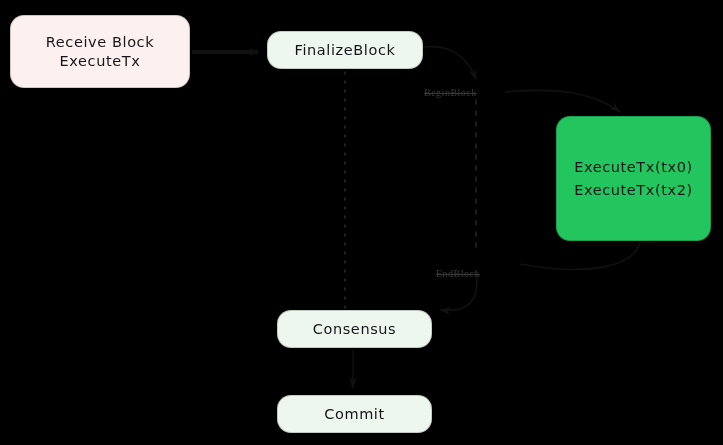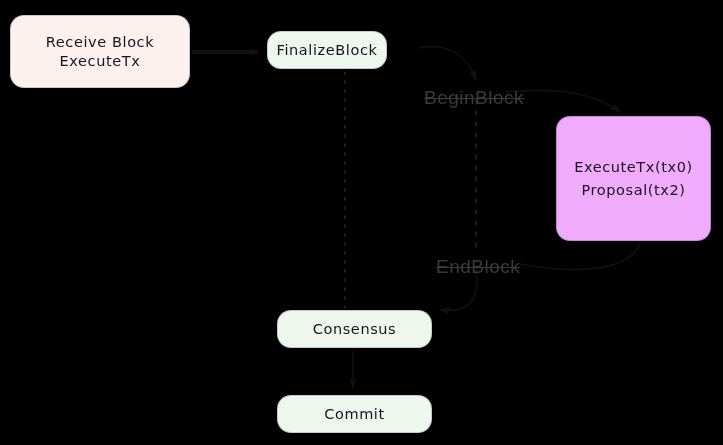--- a/index.html
+++ b/index.html
@@ -41,55 +41,55 @@
   .node-line {
     line-height: 1.30;
     white-space: nowrap;
   }
   .n-receive {
     left: 10px; top: 15px; width: 180px; height: 73px;
     background: #fdf1ef;
     font-size: 14.5px;
   }
   .n-finalize {
-    left: 267px; top: 31px; width: 120px; height: 38px;
+    left: 267px; top: 31px; width: 156px; height: 38px;
     background: #edf7ee;
     font-size: 14.5px;
   }
   .n-exec {
     left: 556px; top: 116px; width: 155px; height: 125px;
-    background: #f0abfc;
+    background: #22c55e;
     font-size: 14.5px;
     justify-content: center;
     gap: 1px;
   }
   .n-exec .node-line { line-height: 1.55; }
   .n-consensus {
     left: 277px; top: 310px; width: 155px; height: 38px;
     background: #edf7ee;
     font-size: 14.5px;
   }
   .n-commit {
     left: 277px; top: 395px; width: 155px; height: 38px;
     background: #edf7ee;
     font-size: 14.5px;
   }
   .edge-label {
     position: absolute;
     color: #3a3a3a;
-    font-size: 19px;
+    font-size: 10px;
     letter-spacing: 0.5px;
     white-space: nowrap;
     text-decoration: line-through;
     text-decoration-thickness: 1px;
     text-decoration-color: #3a3a3a;
-    font-family: Liberation Sans, sans-serif;
+    font-family: Liberation Serif, serif;
   }
   .lbl-begin { left: 424px; top: 87px; }
-  .lbl-end   { left: 436px; top: 256px; }
+  .lbl-end   { left: 436px; top: 268px; }
 </style>
 </head>
 <body>
 
 <div id="canvas">
 
   <svg class="layer" viewBox="0 0 723 445" xmlns="http://www.w3.org/2000/svg">
     <defs>
       <marker id="ah" markerWidth="11" markerHeight="11" refX="9" refY="4" orient="auto" markerUnits="userSpaceOnUse">
         <path d="M0,0 L10,4 L0,8 L3,4 Z" fill="#111111"></path>
@@ -120,21 +120,21 @@
     <div class="node-line">Receive Block</div>
     <div class="node-line">ExecuteTx</div>
   </div>
 
   <div class="node n-finalize">
     <div class="node-line">FinalizeBlock</div>
   </div>
 
   <div class="node n-exec">
     <div class="node-line">ExecuteTx(tx0)</div>
-    <div class="node-line">Proposal(tx2)</div>
+    <div class="node-line">ExecuteTx(tx2)</div>
   </div>
 
   <div class="node n-commit">
     <div class="node-line">Commit</div>
   </div>
 
   <div class="node n-consensus">
     <div class="node-line">Consensus</div>
   </div>
 

